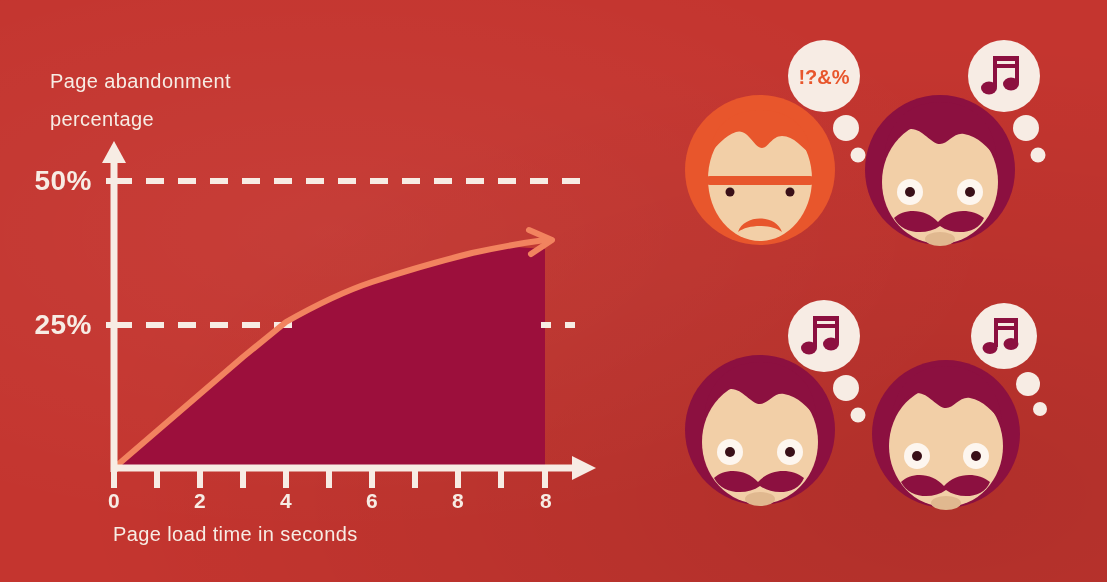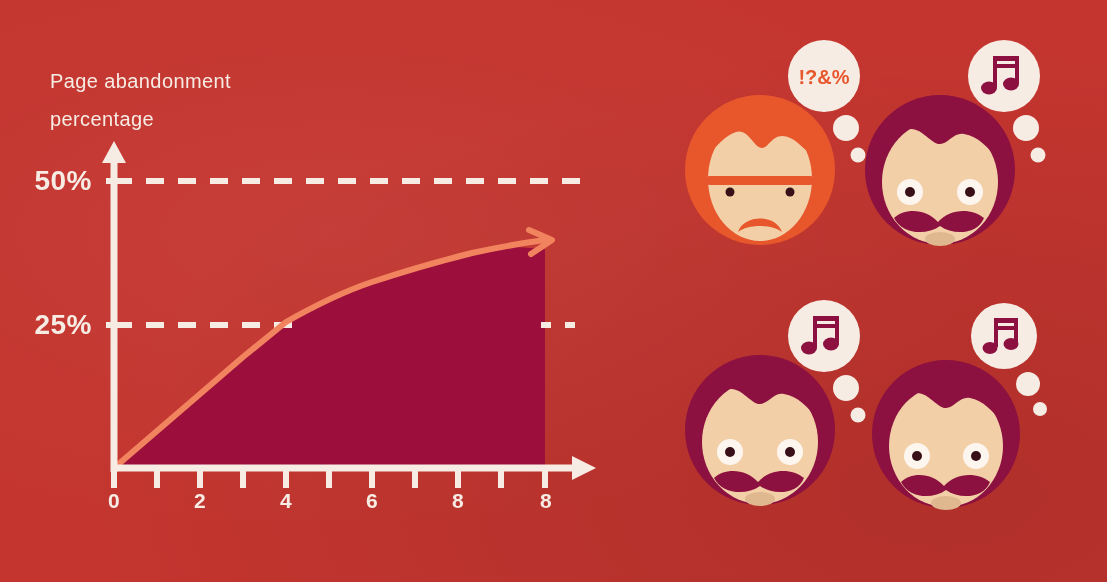--- a/index.html
+++ b/index.html
@@ -148,20 +148,21 @@
       </g>
 
       <g stroke="#f7ece4" stroke-width="6">
         <line x1="106" y1="181" x2="128" y2="181"></line>
         <line x1="106" y1="325" x2="128" y2="325"></line>
       </g>
     </svg>
 
     <div class="axis-title" id="y-axis-title">Page abandonment percentage</div>
 
+    <div class="axis-title" id="x-axis-title">Page load time in seconds</div>
 
     <div class="ylabel" style="left:30px; width:62px; top:181px;">50%</div>
     <div class="ylabel" style="left:30px; width:62px; top:325px;text-align:right;">25%</div>
 
     <div class="tick-label" style="left:114px; top:489px;">0</div>
     <div class="tick-label" style="left:200px; top:489px;">2</div>
     <div class="tick-label" style="left:286px; top:489px;">4</div>
     <div class="tick-label" style="left:372px; top:489px;">6</div>
     <div class="tick-label" style="left:458px; top:489px;">8</div>
     <div class="tick-label" style="left:546px; top:489px;">8</div>

